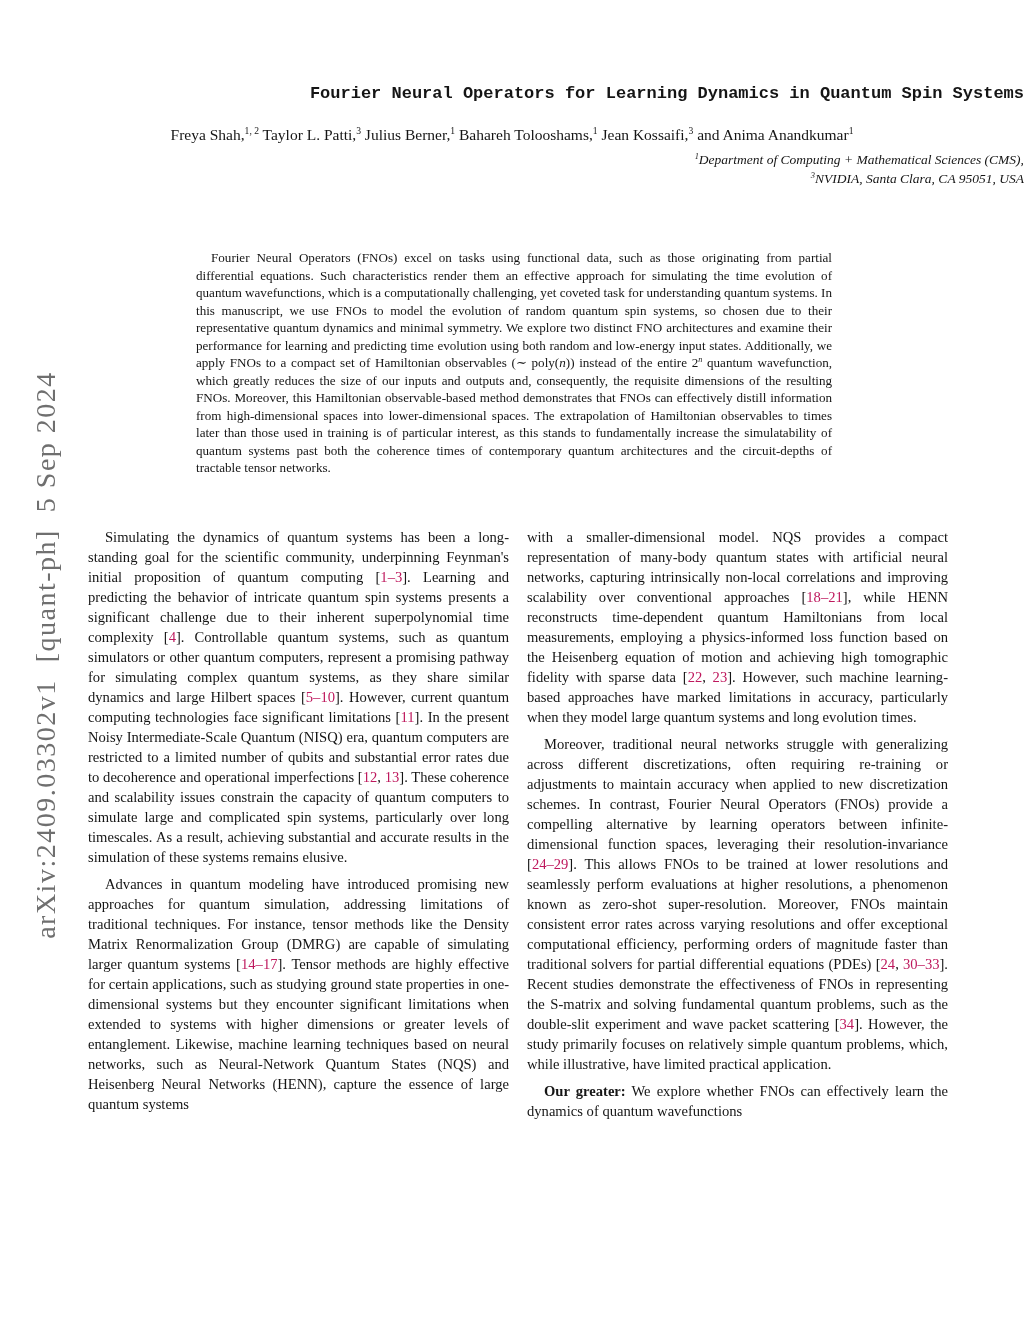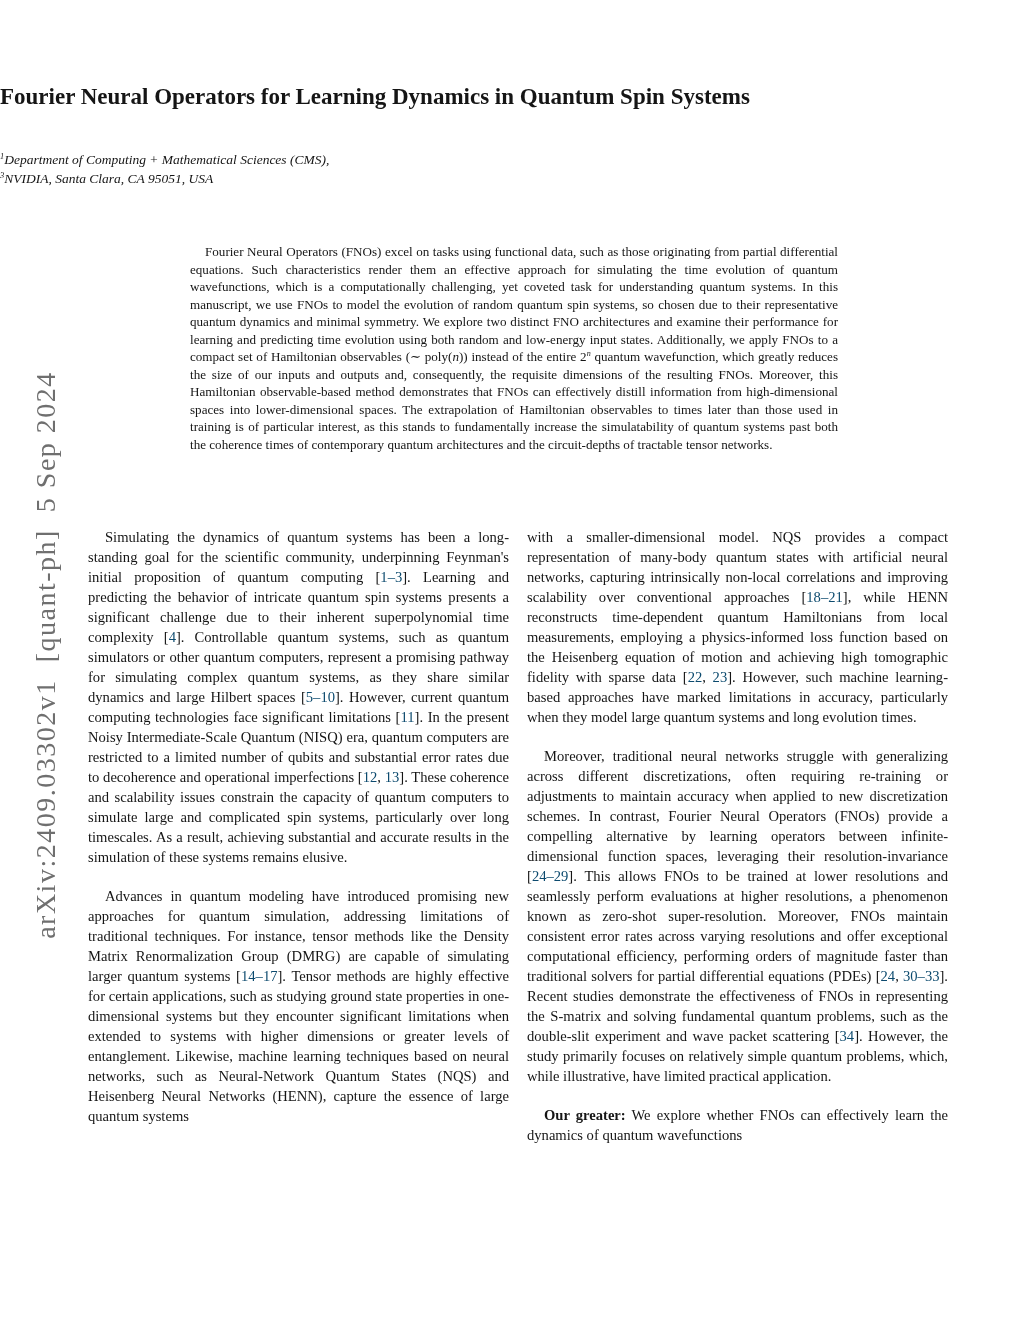--- a/index.html
+++ b/index.html
@@ -18,73 +18,75 @@
     top: 655px;
     transform: translate(-50%, -50%) rotate(-90deg);
     white-space: pre;
     font-size: 28px;
     letter-spacing: 1.5px;
     color: #6f6f6f;
   }
   .paper-title {
     position: absolute;
     top: 84px; left: 0; right: 0;
-    text-align: left;
-    font-size: 23px;
+    text-align: right;
+    font-size: 17px;
     font-weight: bold;
+    font-family: Liberation Mono, monospace;
   }
   .authors {
     position: absolute;
     top: 126px; left: 0; right: 0;
     text-align: center;
     font-size: 15.5px;
   }
   sup { font-size: 0.62em; line-height: 0; }
   .affiliations {
     position: absolute;
     top: 151px; left: 0; right: 0;
-    text-align: left;
+    text-align: right;
     font-style: italic;
     font-size: 13.5px;
     line-height: 18.5px;
   }
   .abstract {
     position: absolute;
     left: 180px; top: 233px;
     width: 668px;
     text-align: justify;
     font-size: 13.1px;
     line-height: 17.5px;
   }
-  .abstract p { margin: 10px; text-indent: 15px; }
+  .abstract p { margin: 16px; text-indent: 15px; }
   .col {
     position: absolute;
     top: 527px;
     width: 421px;
     text-align: justify;
     font-size: 14.6px;
     line-height: 20px;
   }
   .col-left  { left: 88px;  }
   .col-right { left: 527px; }
   .col p { margin: 0; text-indent: 17px; }
-  .col p + p { margin-top: 19px; }
+  .col p + p { margin-top: 7px; }
   .col p.noindent { text-indent: 0; }
-  .cite { color: #0c4a6e; }
+  .cite { color: #be185d; }
   b { font-weight: bold; }
 </style>
 </head>
 <body>
 
 <div class="page">
 
   <div class="arxiv-vertical">arXiv:2409.03302v1  [quant-ph]  5 Sep 2024</div>
 
   <div class="paper-title">Fourier Neural Operators for Learning Dynamics in Quantum Spin Systems</div>
 
+  <div class="authors">Freya Shah,<sup>1, 2</sup> Taylor L. Patti,<sup>3</sup> Julius Berner,<sup>1</sup> Bahareh Tolooshams,<sup>1</sup> Jean Kossaifi,<sup>3</sup> and Anima Anandkumar<sup>1</sup></div>
 
   <div class="affiliations">
       <div><sup>1</sup>Department of Computing + Mathematical Sciences (CMS),</div>
       <div><sup>3</sup>NVIDIA, Santa Clara, CA 95051, USA</div>
     </div>
 
   <div class="abstract">
       <p>Fourier Neural Operators (FNOs) excel on tasks using functional data, such as those originating from partial differential equations. Such characteristics render them an effective approach for simulating the time evolution of quantum wavefunctions, which is a computationally challenging, yet coveted task for understanding quantum systems. In this manuscript, we use FNOs to model the evolution of random quantum spin systems, so chosen due to their representative quantum dynamics and minimal symmetry. We explore two distinct FNO architectures and examine their performance for learning and predicting time evolution using both random and low-energy input states. Additionally, we apply FNOs to a compact set of Hamiltonian observables (∼ poly(<i>n</i>)) instead of the entire 2<sup><i>n</i></sup> quantum wavefunction, which greatly reduces the size of our inputs and outputs and, consequently, the requisite dimensions of the resulting FNOs. Moreover, this Hamiltonian observable-based method demonstrates that FNOs can effectively distill information from high-dimensional spaces into lower-dimensional spaces. The extrapolation of Hamiltonian observables to times later than those used in training is of particular interest, as this stands to fundamentally increase the simulatability of quantum systems past both the coherence times of contemporary quantum architectures and the circuit-depths of tractable tensor networks.</p>
     </div>
 

